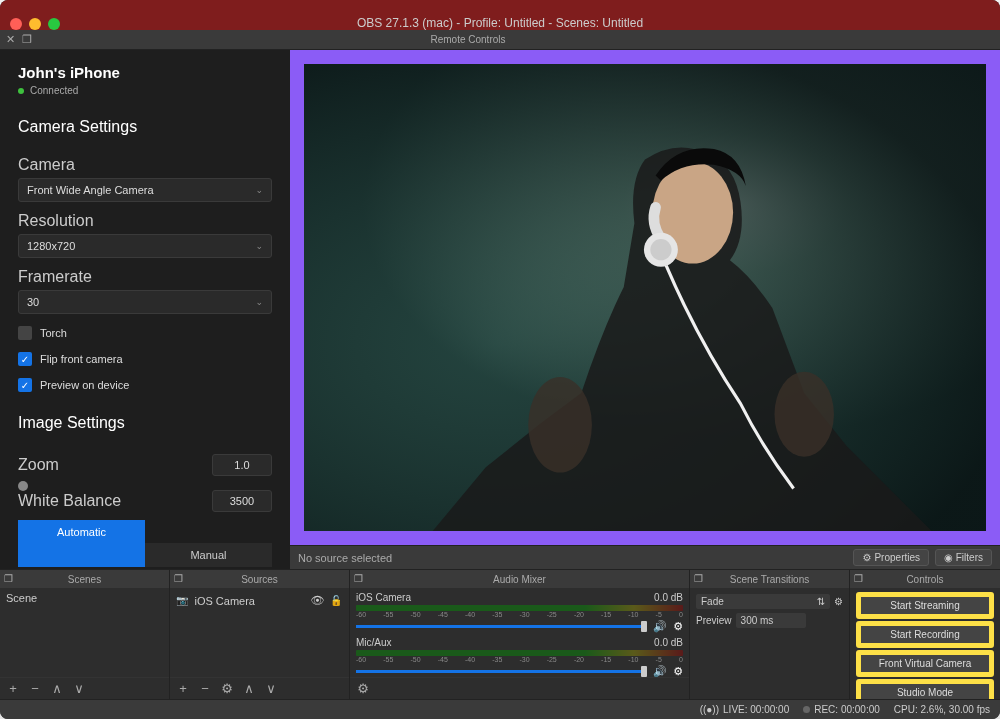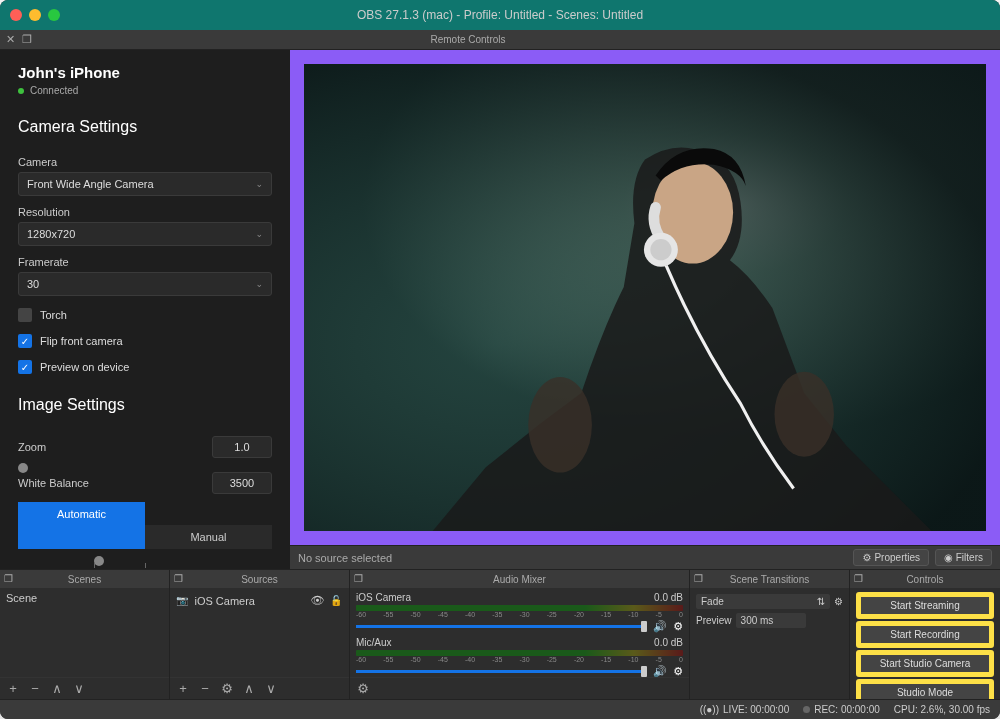--- a/index.html
+++ b/index.html
@@ -1,33 +1,33 @@
 <!DOCTYPE html>
 <html><head>
 <meta charset="utf-8">
 <style>
 * { box-sizing: border-box; margin: 0; padding: 0; font-family: -apple-system, "Helvetica Neue", Arial, sans-serif; }
 body { background: #fff; }
 .window { width: 1000px; height: 719px; background: #2d2d2d; border-radius: 8px; overflow: hidden; box-shadow: 0 10px 40px rgba(0,0,0,0.3); display: flex; flex-direction: column; }
-.titlebar { height: 30px; background: #0f766e; display: flex; align-items: center; padding: 0 10px; position: relative; }
+.titlebar { height: 30px; background: #7f1d1d; display: flex; align-items: flex-end; padding: 0 10px; position: relative; }
 .traffic { display: flex; gap: 7px; }
 .dot { width: 12px; height: 12px; border-radius: 50%; }
 .dot.r { background: #ff5f57; } .dot.y { background: #febc2e; } .dot.g { background: #28c840; }
 .title { position: absolute; left: 50%; transform: translateX(-50%); color: #ccc; font-size: 12px; }
 .toolbar { height: 20px; background: #3a3a3a; border-bottom: 1px solid #222; display: flex; align-items: center; }
 .tb-left { display: flex; gap: 2px; padding-left: 6px; }
 .tb-icon { width: 14px; height: 14px; color: #aaa; font-size: 11px; }
 .tb-center { flex: 1; text-align: center; color: #aaa; font-size: 10px; margin-left: -100px; }
 .body { flex: 1; display: flex; min-height: 0; }
 .sidebar { width: 290px; background: #1e1e1e; padding: 14px 18px; color: #ddd; overflow-y: auto; display: flex; flex-direction: column; }
 .device-name { font-size: 15px; font-weight: 600; color: #fff; }
 .conn { display: flex; align-items: center; gap: 6px; margin-top: 4px; font-size: 10px; color: #aaa; }
 .conn-dot { width: 6px; height: 6px; background: #3ec13e; border-radius: 50%; }
 .section-h { font-size: 16px; color: #fff; margin-top: 22px; margin-bottom: 10px; font-weight: 500; }
-.field-label { font-size: 11px; color: #ccc; margin-top: 10px; margin-bottom: 4px; }
+.field-label { font-size: 16px; color: #ccc; margin-top: 10px; margin-bottom: 4px; }
 .select { background: #2a2a2a; border: 1px solid #3a3a3a; border-radius: 3px; padding: 5px 8px; font-size: 11px; color: #ddd; display: flex; justify-content: space-between; align-items: center; cursor: pointer; }
 .chev { color: #888; font-size: 9px; }
 .check-row { display: flex; align-items: center; gap: 8px; margin-top: 12px; font-size: 11px; }
 .chk { width: 14px; height: 14px; border-radius: 2px; display: flex; align-items: center; justify-content: center; font-size: 10px; }
 .chk.off { background: #444; }
 .chk.on { background: #1473e6; color: #fff; }
 .row-split { display: flex; justify-content: space-between; align-items: center; margin-top: 12px; }
 .num-input { background: #2a2a2a; border: 1px solid #3a3a3a; border-radius: 3px; padding: 4px 8px; font-size: 11px; color: #ddd; width: 60px; text-align: center; }
 .slider { height: 4px; background: #444; border-radius: 2px; position: relative; margin-top: 8px; }
 .slider-h { position: absolute; width: 10px; height: 10px; background: #888; border-radius: 50%; top: -3px; }
@@ -340,21 +340,21 @@
     </div>
 
     <div class="panel p-ctrl">
       <div class="panel-h">
           <span class="pop">❐</span>
           <span class="panel-h-txt">Controls</span>
         </div>
       <div class="panel-body">
         <div class="ctrl-btn">Start Streaming</div>
         <div class="ctrl-btn">Start Recording</div>
-        <div class="ctrl-btn">Start Studio Camera</div>
+        <div class="ctrl-btn">Front Virtual Camera</div>
         <div class="ctrl-btn">Studio Mode</div>
         <div class="ctrl-btn">Settings</div>
         <div class="ctrl-btn">Exit</div>
       </div>
     </div>
   </div>
 
   <div class="status">
     <div class="status-item">
         <span>((●))</span>

